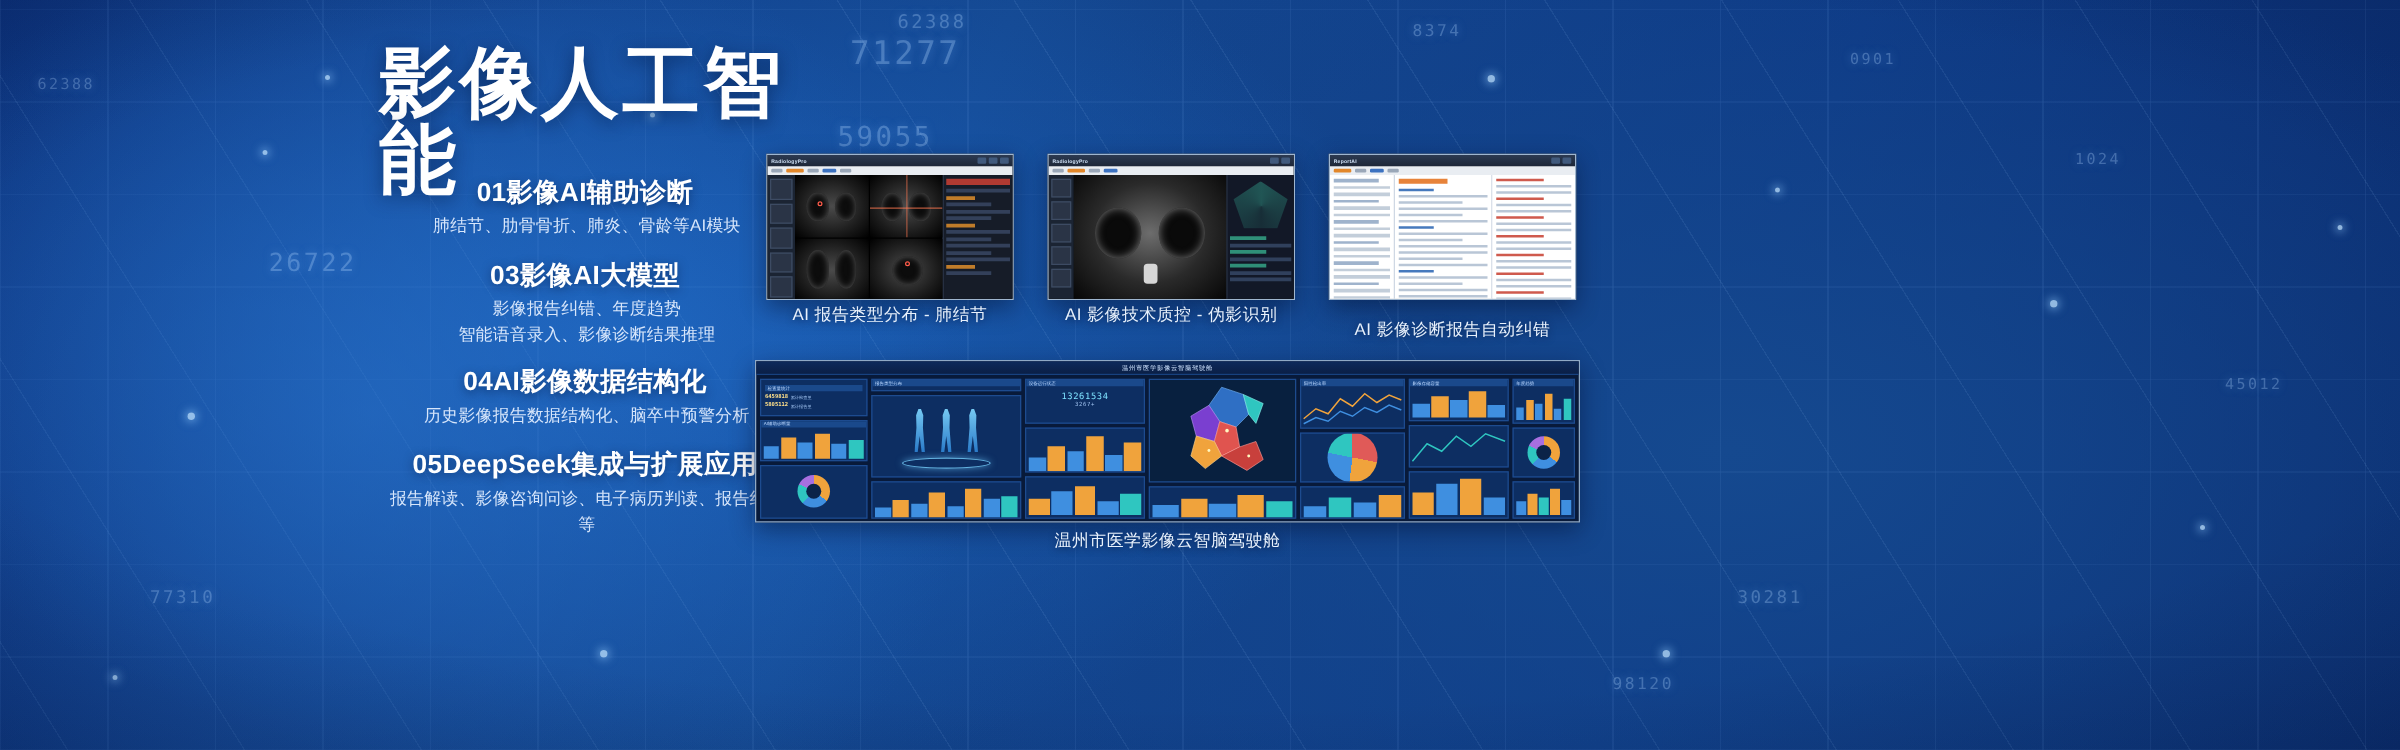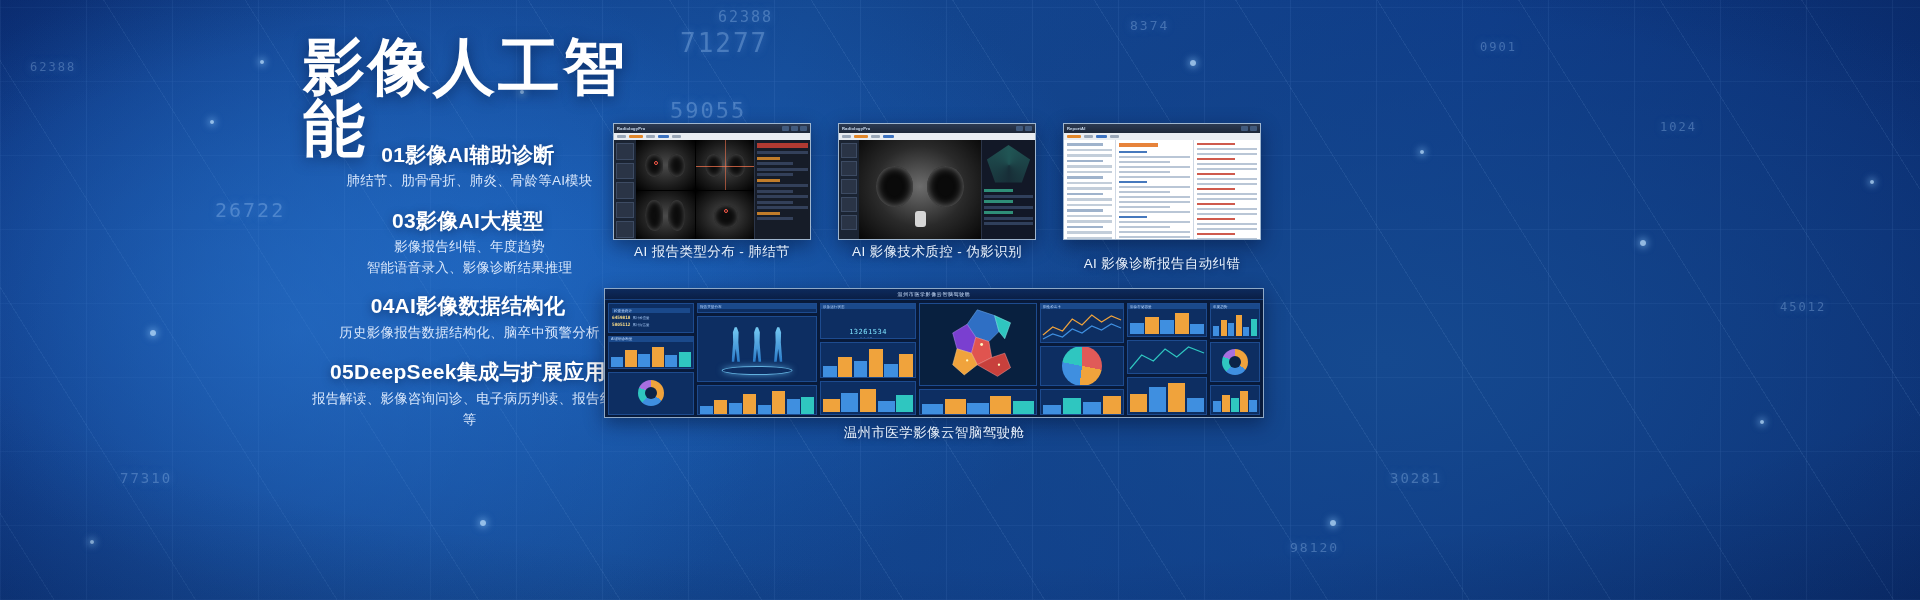--- a/index.html
+++ b/index.html
@@ -181,21 +181,21 @@
   }
   .donut .d::after { content:""; position:absolute; inset:7px; border-radius:50%; background:#0b2348; }
   .pie .d { background:conic-gradient(#e05a58 0 28%, #f0a33c 28% 52%, #3f8fe0 52% 78%, #2fc6c0 78% 100%); }
   .pie .d::after { display:none; }
   .spark { position:relative; width:100%; height:100%; }
   .spark svg { position:absolute; inset:0; width:100%; height:100%; }
   .kpi { display:flex; flex-direction:column; justify-content:center; gap:2px; padding:2px 3px; }
   .kpi .k { display:flex; align-items:center; gap:2px; }
   .kpi .k b { font-size:4.4px; color:#ffe08a; font-family:"DejaVu Sans Mono",monospace; }
   .kpi .k span { font-size:3.4px; color:#9fc2ef; }
-  .bignum { font-size:7px; color:#7fe3ff; font-family:"DejaVu Sans Mono",monospace; letter-spacing:.5px; text-align:center; padding-top:19px; }
+  .bignum { font-size:7px; color:#7fe3ff; font-family:"DejaVu Sans Mono",monospace; letter-spacing:.5px; text-align:center; padding-top:4px; }
   .human { position:relative; width:100%; height:100%; }
   .human .fig {
     position:absolute; left:50%; top:16%; transform:translateX(-50%);
     width:13px; height:56%;
     background:linear-gradient(#7fd8ff,#2a7fd0);
     clip-path:polygon(42% 0,58% 0,72% 14%,70% 42%,82% 96%,62% 96%,50% 60%,38% 96%,18% 96%,30% 42%,28% 14%);
     opacity:.92; filter:drop-shadow(0 0 4px rgba(110,210,255,.85));
   }
   .human .fig.b { left:32%; }
   .human .fig.c { left:68%; }

